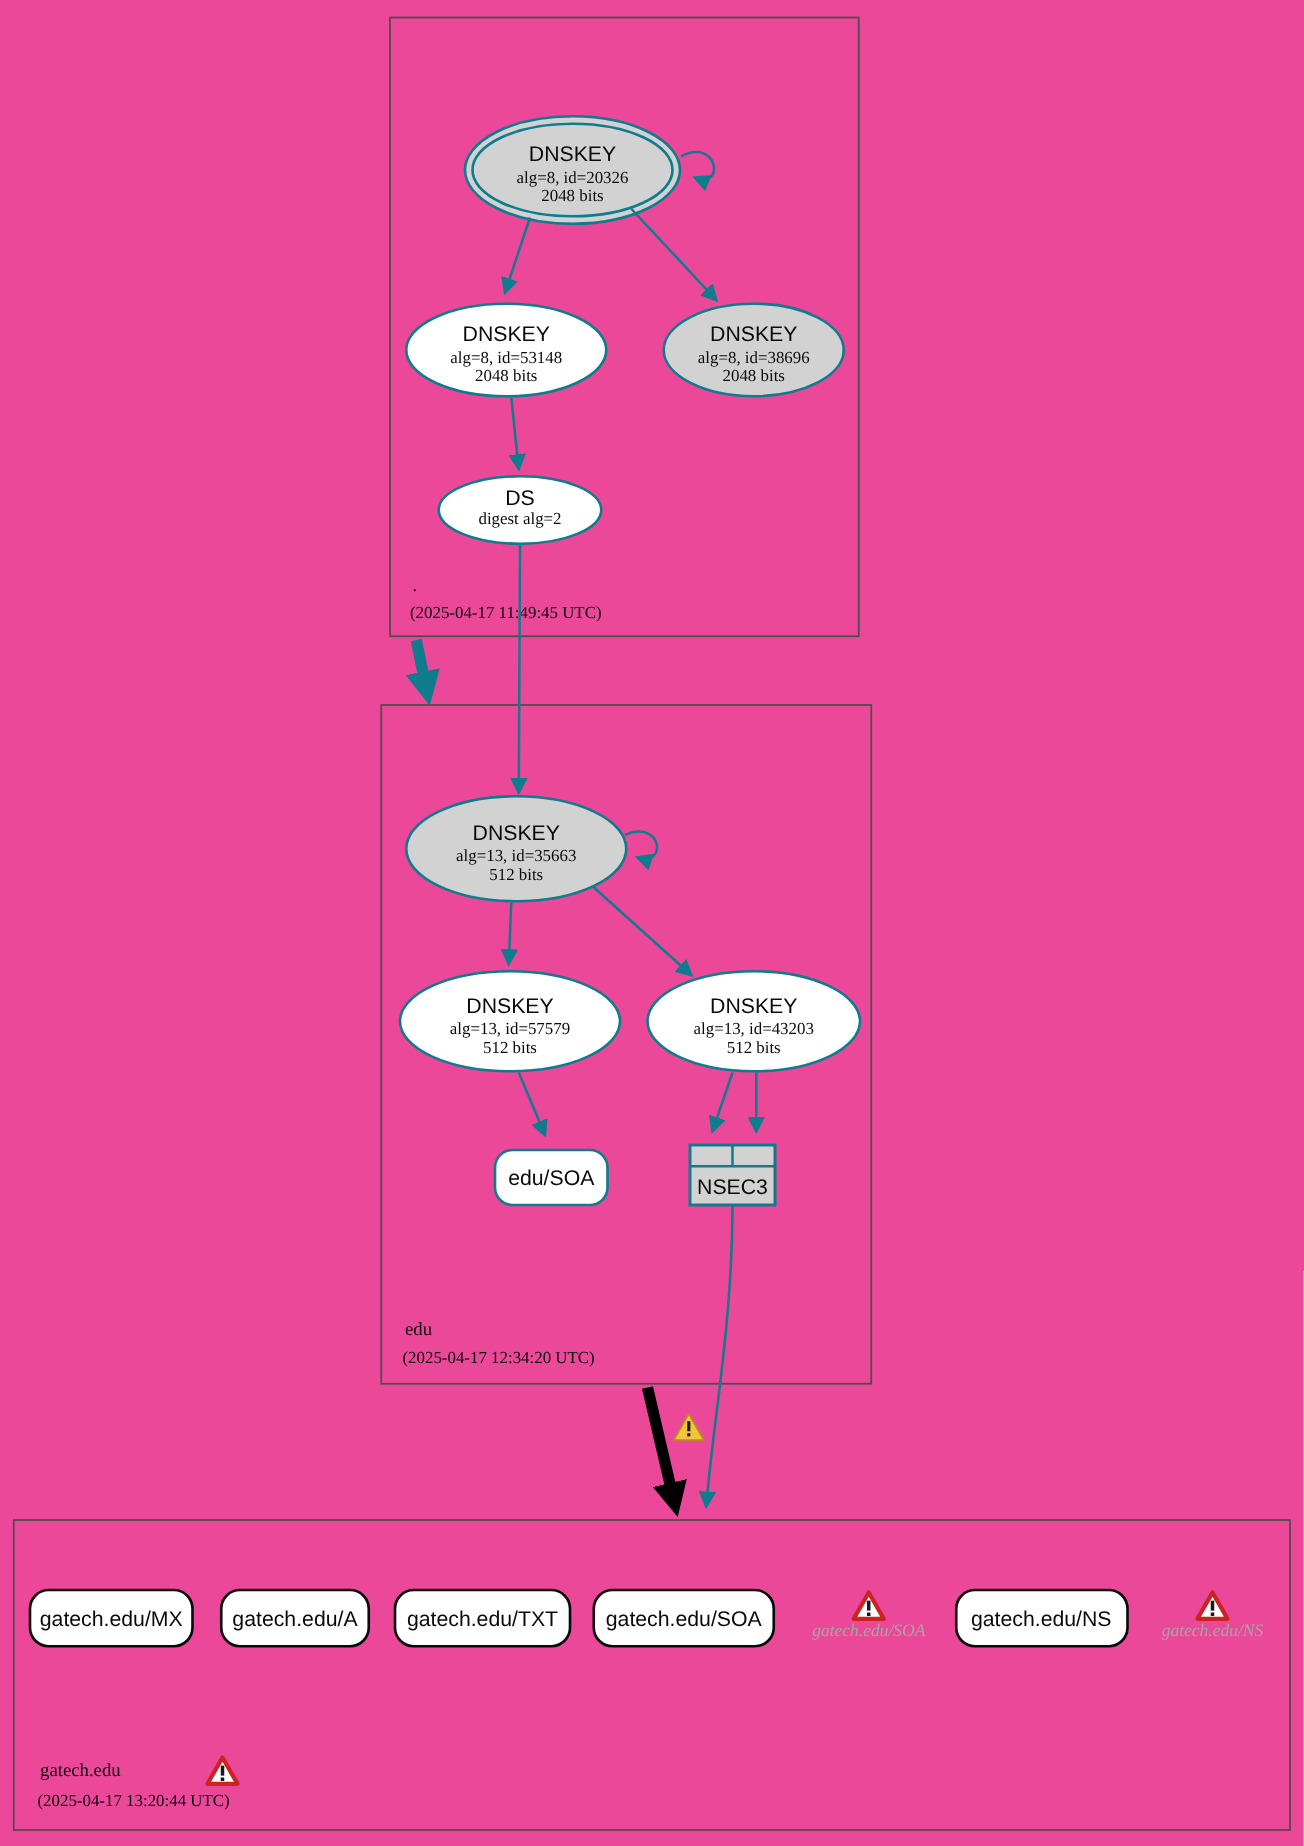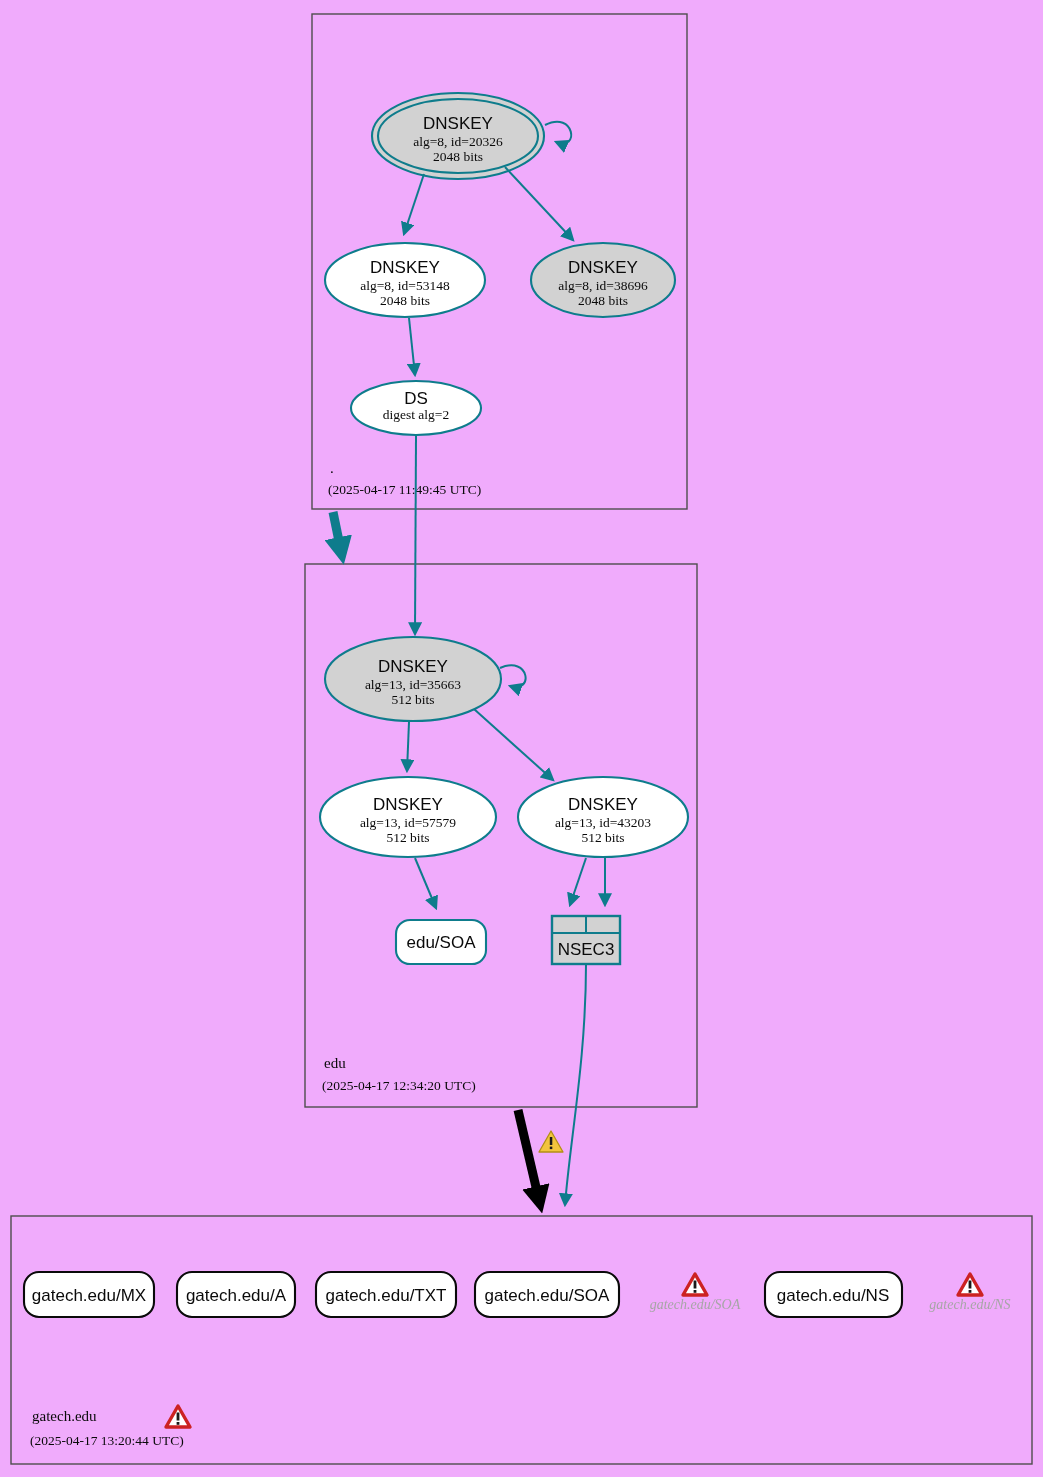--- a/index.html
+++ b/index.html
@@ -4,21 +4,21 @@
 <style>
   html, body {
     margin: 0;
     padding: 0;
     background: #ffffff;
   }
   #stage {
     position: relative;
     width: 1043px;
     height: 1477px;
-    background: #f0abfc;
+    background: #ec4899;
     font-family: "Liberation Sans", sans-serif;
     overflow: hidden;
   }
   svg#graph {
     position: absolute;
     left: 0;
     top: 0;
     width: 1043px;
     height: 1477px;
   }

